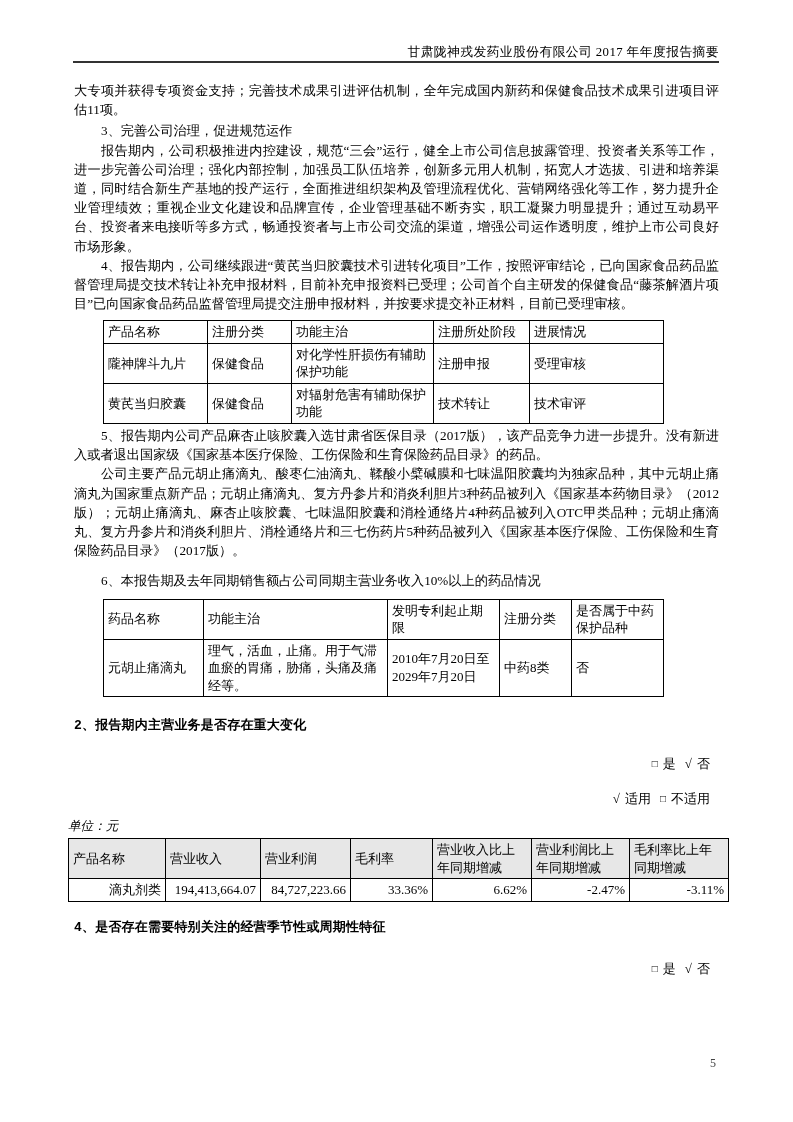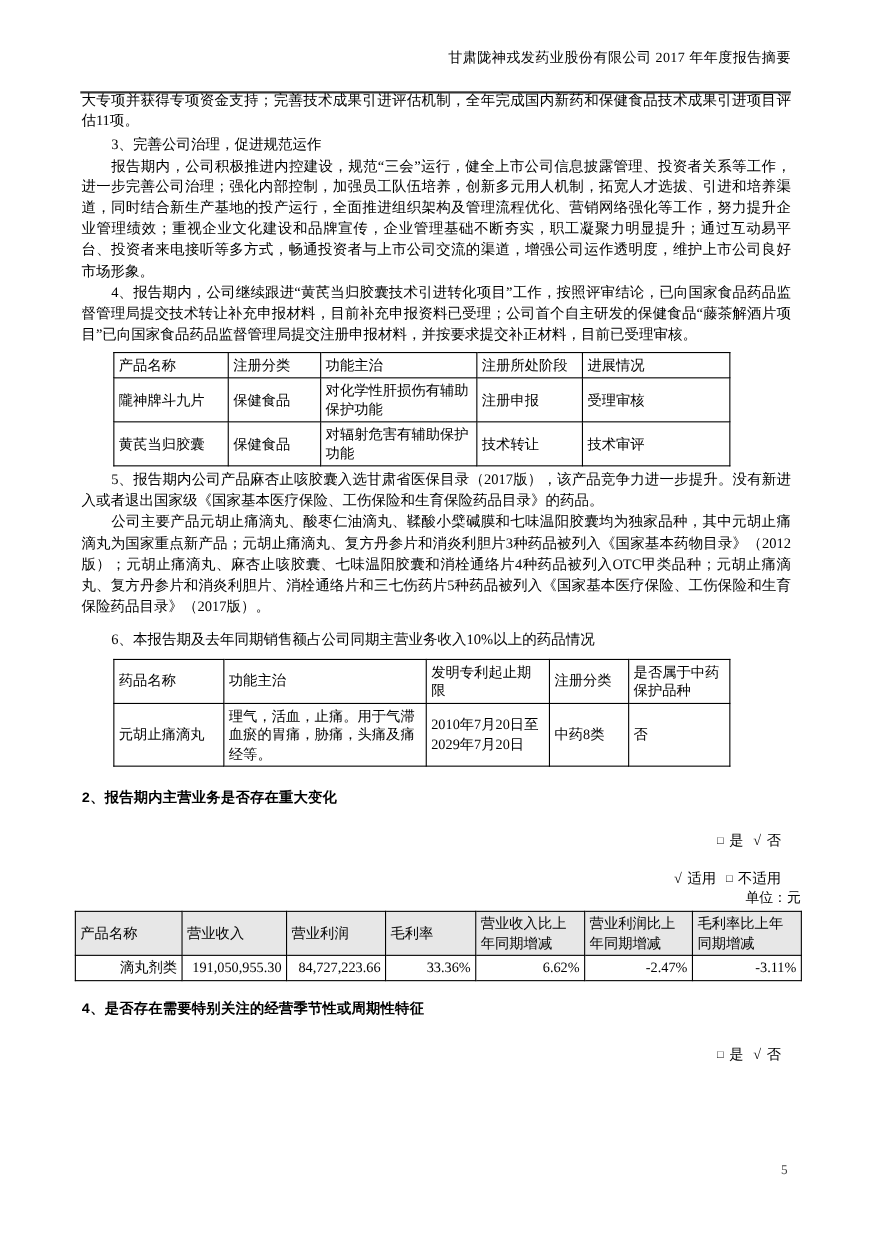--- a/index.html
+++ b/index.html
@@ -9,21 +9,21 @@
     font-family:"Liberation Serif","DejaVu Serif",serif;
     color:#000;
     position:relative;
     overflow:hidden;
   }
   .sheet { position:absolute; inset:0; }
 
   .header {
     position:absolute; top:44px; left:73px; width:646px;
     text-align:right; font-size:12.8px; letter-spacing:0.4px;
-    padding-bottom:22px; border-bottom:2.2px solid #333;
+    padding-bottom:0; border-bottom:2.2px solid #333;
   }
 
   .content { position:absolute; top:81px; left:74px; width:645px; }
 
   .para {
     margin:0; text-align:justify;
     font-size:13.2px; line-height:19.2px;
   }
   .indent { text-indent:2.05em; }
   .mt2 { margin-top:2px; }
@@ -35,21 +35,21 @@
   }
   #sec2 { margin-top:19px; }
   #sec3 { margin-top:18px; }
   #sec4 { margin-top:16px; }
 
   .checkline { margin:21px 0 0 0; font-size:13px;text-align:right; }
   .checkline .box { font-size:10px; margin-right:5px; position:relative; top:-1px; }
   .checkline .tick { font-size:13px; margin-right:5px; }
   .checkline .opt { margin-right:9px; }
 
-  .unit { margin-top:0; width:660px; margin-left:-6px; text-align:right; font-size:12.6px; }
+  .unit { margin-top:10px; width:660px; margin-left:-6px; text-align:left; font-size:12.6px;font-style:italic; }
 
   table.tbl { border-collapse:collapse; table-layout:fixed; }
   .tbl th, .tbl td {
     border:1px solid #000;
     font-weight:normal; font-size:13px;
     text-align:left; vertical-align:middle;
     padding:2px 4px; line-height:17.5px;
     word-break:break-all; overflow:hidden;
   }
   .t-reg, .t-drug { width:560px; margin-left:29px; border:1.6px solid #000; }
@@ -178,21 +178,21 @@
           <th>营业利润</th>
           <th>毛利率</th>
           <th>营业收入比上年同期增减</th>
           <th>营业利润比上年同期增减</th>
           <th>毛利率比上年同期增减</th>
         </tr>
       </thead>
       <tbody>
         <tr>
           <td class="name">滴丸剂类</td>
-          <td class="num">191,050,955.30</td>
+          <td class="num">194,413,664.07</td>
           <td class="num">84,727,223.66</td>
           <td class="num">33.36%</td>
           <td class="num">6.62%</td>
           <td class="num">-2.47%</td>
           <td class="num">-3.11%</td>
         </tr>
       </tbody>
     </table>
 
     <h3 class="sec" id="sec4">4、是否存在需要特别关注的经营季节性或周期性特征</h3>

